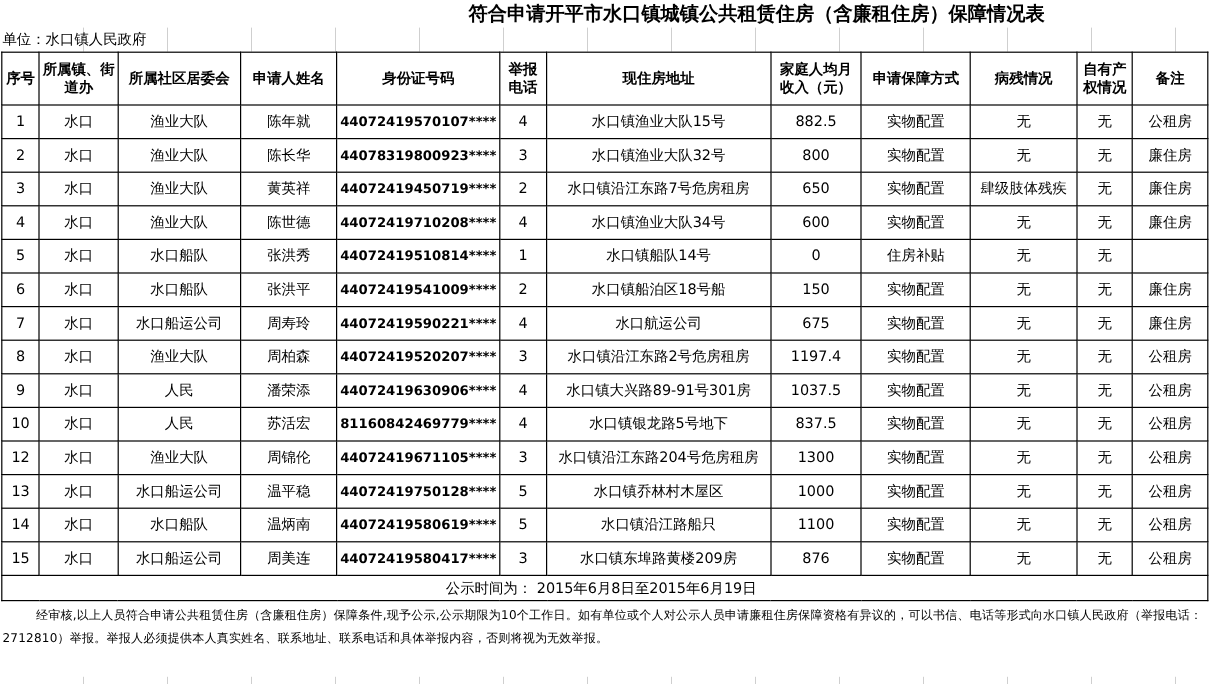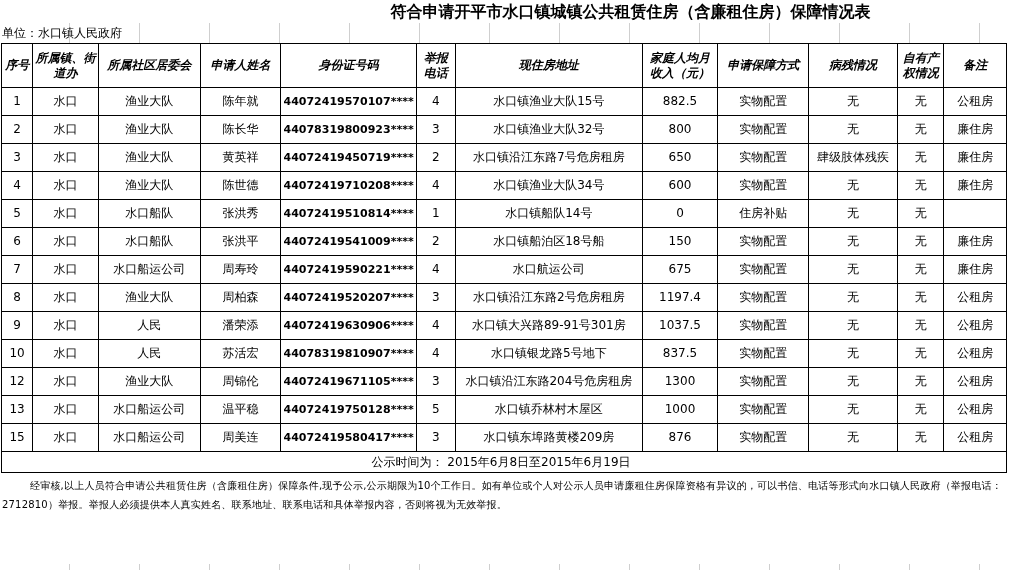--- a/index.html
+++ b/index.html
@@ -23,21 +23,21 @@
     width:1006px;border-collapse:collapse;table-layout:fixed;
     margin-left:1px;
   }
   table.sheet th,table.sheet td{
     border:1px solid #000000;
     padding:0 2px;
     text-align:center;vertical-align:middle;
     font-size:12px;line-height:1.25;
     overflow:hidden;
   }
-  table.sheet thead tr{height:44px;font-style:italic;}
+  table.sheet thead tr{height:44px;}
   table.sheet th{font-weight:bold;}
   table.sheet tbody tr{height:28px;}
   table.sheet tbody td{white-space:nowrap;}
   table.sheet tbody td:nth-child(5){font-size:11px;letter-spacing:0;font-weight:bold;}
   table.sheet tfoot tr{height:21px;}
   table.sheet tfoot td{
     padding-right:8px;font-size:12px;white-space:nowrap;
   }
 
   .footer-note{
@@ -220,21 +220,21 @@
         <td>实物配置</td>
         <td>无</td>
         <td>无</td>
         <td>公租房</td>
       </tr>
         <tr>
         <td>10</td>
         <td>水口</td>
         <td>人民</td>
         <td>苏活宏</td>
-        <td>44078319810907****</td>
+        <td>81160842469779****</td>
         <td>4</td>
         <td>水口镇银龙路5号地下</td>
         <td>837.5</td>
         <td>实物配置</td>
         <td>无</td>
         <td>无</td>
         <td>公租房</td>
       </tr>
         <tr>
         <td>12</td>
@@ -258,20 +258,34 @@
         <td>44072419750128****</td>
         <td>5</td>
         <td>水口镇乔林村木屋区</td>
         <td>1000</td>
         <td>实物配置</td>
         <td>无</td>
         <td>无</td>
         <td>公租房</td>
       </tr>
         <tr>
+        <td>14</td>
+        <td>水口</td>
+        <td>水口船队</td>
+        <td>温炳南</td>
+        <td>44072419580619****</td>
+        <td>5</td>
+        <td>水口镇沿江路船只</td>
+        <td>1100</td>
+        <td>实物配置</td>
+        <td>无</td>
+        <td>无</td>
+        <td>公租房</td>
+      </tr>
+        <tr>
         <td>15</td>
         <td>水口</td>
         <td>水口船运公司</td>
         <td>周美连</td>
         <td>44072419580417****</td>
         <td>3</td>
         <td>水口镇东埠路黄楼209房</td>
         <td>876</td>
         <td>实物配置</td>
         <td>无</td>

